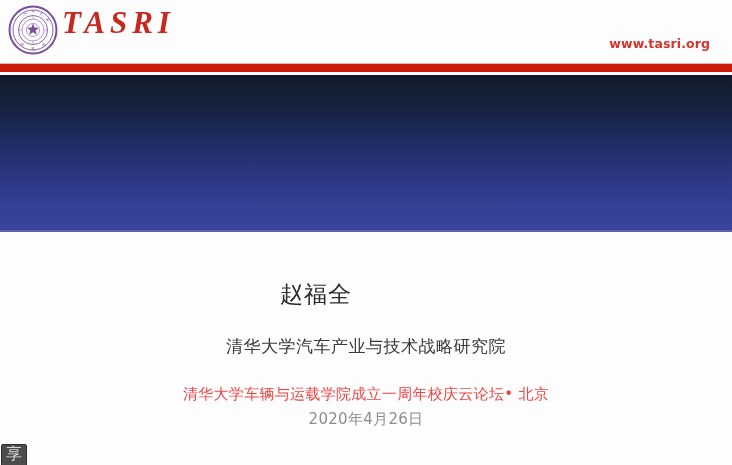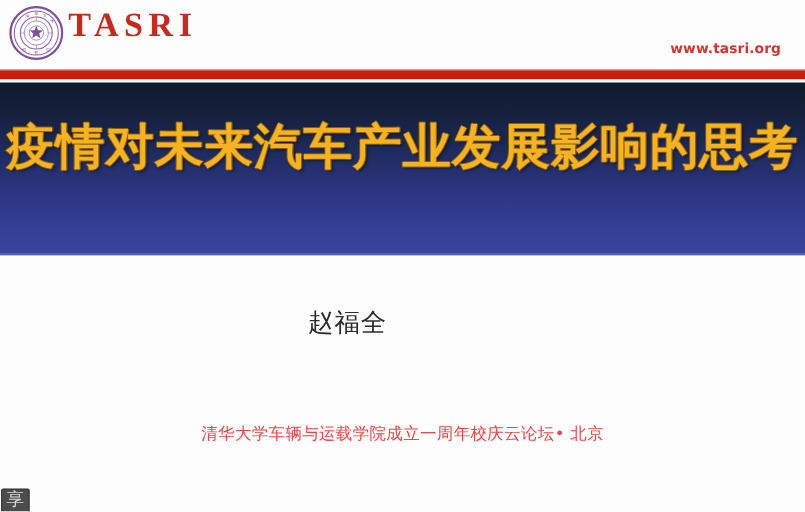--- a/index.html
+++ b/index.html
@@ -49,20 +49,21 @@
   }
   .seal svg { display: block; }
 
   .logo-text {
     margin-left: 4px;
     display: flex;
     flex-direction: row;
     align-items: center;
     justify-content: flex-start;
     padding-top: 2px;
+    font-style: italic;
   }
   .logo-wordmark {
     font-family: "Liberation Serif", "DejaVu Serif", serif;
     font-weight: bold;
     font-size: 31px;
     line-height: 32px;
     letter-spacing: 5px;
     color: #c8291f;
     white-space: nowrap;
   }
@@ -273,27 +274,28 @@
       </div>
     </div>
 
     <div class="site-url">www.tasri.org</div>
   </div>
 
   <div class="red-stripe"></div>
   <div class="stripe-gap"></div>
 
   <div class="title-band"></div>
-  <div class="slide-title">疫情对未来汽车产业发展影响的思考</div>
 
   <div class="body-area"></div>
 
   <div class="speaker-name">赵福全</div>
 
+  <div class="affiliation">清华大学汽车产业与技术战略研究院</div>
 
   <div class="event-line">清华大学车辆与运载学院成立一周年校庆云论坛• 北京</div>
 
+  <div class="date-line">2020年4月26日</div>
 
   <div class="share-button">
     <span class="glyph">享</span>
   </div>
 
 </div>
 
 </body></html>

